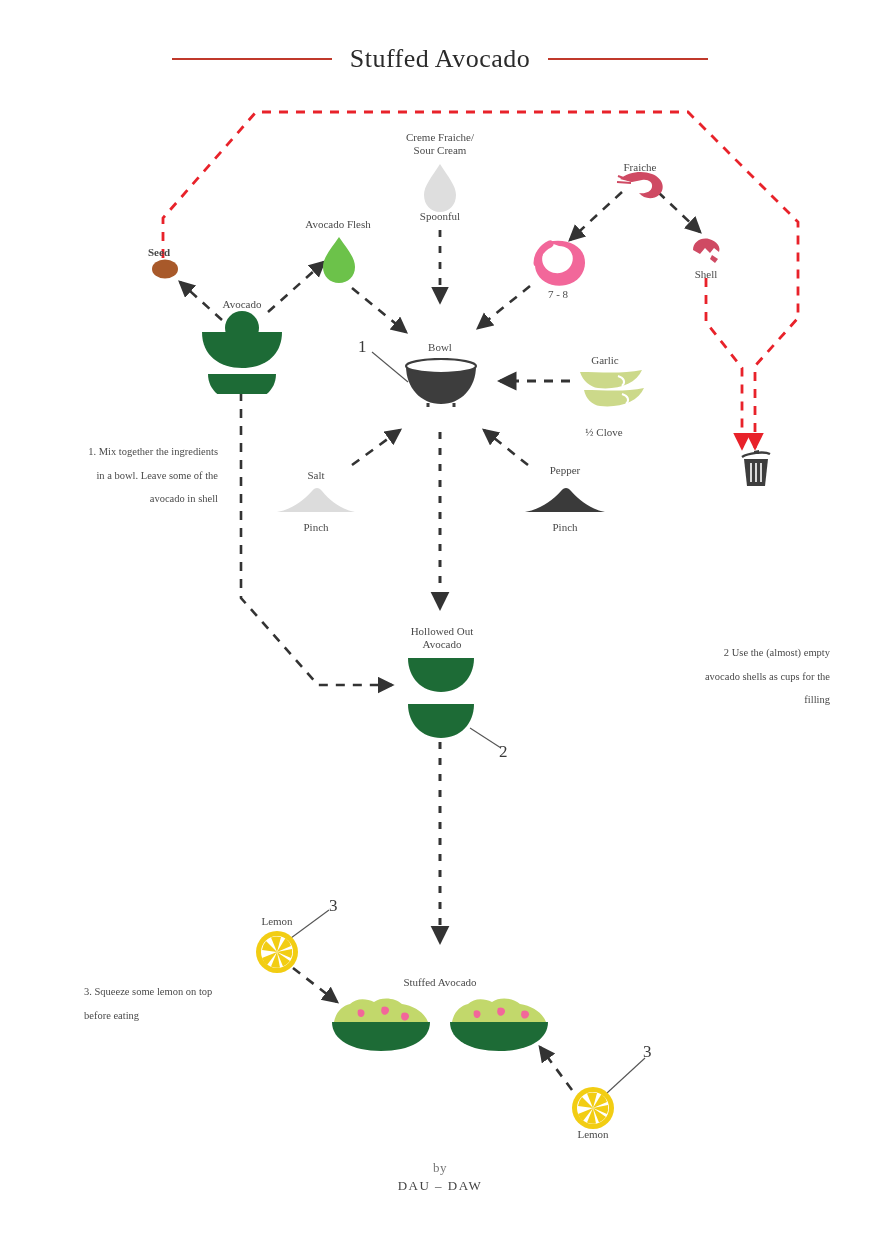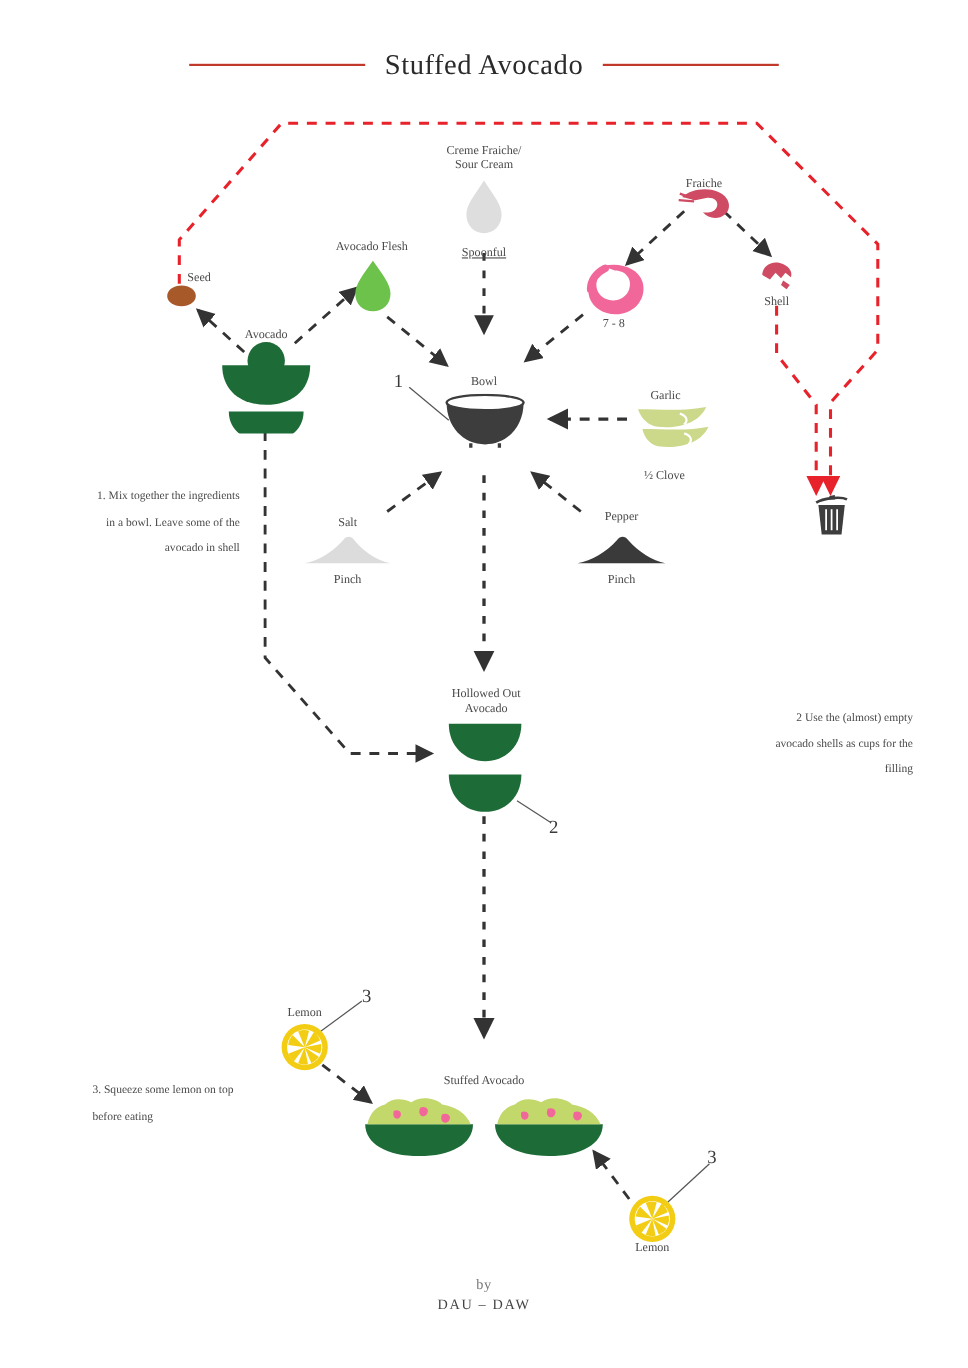--- a/index.html
+++ b/index.html
@@ -92,21 +92,21 @@
     <path d="M470,728 L501,748" fill="none" stroke="#555" stroke-width="1.1"></path>
     <path d="M291,938 L329,910" fill="none" stroke="#555" stroke-width="1.1"></path>
     <path d="M607,1093 L645,1058" fill="none" stroke="#555" stroke-width="1.1"></path>
   </svg>
 
   <div class="node" style="left:150px;top:258px;">
     <svg width="30" height="22" viewBox="0 0 30 22">
       <ellipse cx="15" cy="11" rx="13" ry="9.5" fill="#a8592a"></ellipse>
     </svg>
   </div>
-  <div class="lbl" style="left:146px;top:246px;width:70px;">Seed</div>
+  <div class="lbl" style="left:124px;top:246px;width:70px;font-weight:bold;">Seed</div>
 
   <div class="node" style="left:196px;top:308px;">
     <svg width="92" height="86" viewBox="0 0 92 86">
 
       <circle cx="46" cy="20" r="17" fill="#1d6b36"></circle>
       <path d="M6,24 L86,24 C86,48 68,60 46,60 C24,60 6,48 6,24 Z" fill="#1d6b36"></path>
 
       <path d="M12,66 L80,66 C80,84 64,94 46,94 C28,94 12,84 12,66 Z" fill="#1d6b36"></path>
     </svg>
   </div>
@@ -119,21 +119,21 @@
   </div>
   <div class="lbl" style="left:288px;top:218px;width:100px;">Avocado Flesh</div>
 
   <div class="node" style="left:423px;top:163px;">
     <svg width="34" height="50" viewBox="0 0 34 50">
       <path d="M17,1 C26,15 33,23 33,32 C33,42 26,49 17,49 C8,49 1,42 1,32 C1,23 8,15 17,1 Z" fill="#dedede"></path>
     </svg>
   </div>
   <div class="lbl" style="left:380px;top:131px;width:120px;">Creme Fraiche/
 Sour Cream</div>
-  <div class="lbl" style="left:390px;top:224px;width:100px;text-decoration:underline;">Spoonful</div>
+  <div class="lbl" style="left:390px;top:210px;width:100px;">Spoonful</div>
 
   <div class="node" style="left:612px;top:168px;">
     <svg width="56" height="32" viewBox="0 0 56 32">
       <path d="M8,11 C16,4 30,2 40,6 C51,10 54,21 47,27 C41,32 32,31 27,25 C33,26 39,24 40,19 C41,14 36,11 30,12 L20,14 Z" fill="#cf4a63"></path>
       <path d="M6,8 L20,13" stroke="#cf4a63" stroke-width="2" fill="none"></path>
       <path d="M5,14 L19,15" stroke="#cf4a63" stroke-width="2" fill="none"></path>
     </svg>
   </div>
   <div class="lbl" style="left:604px;top:161px;width:72px;">Fraiche</div>
 

